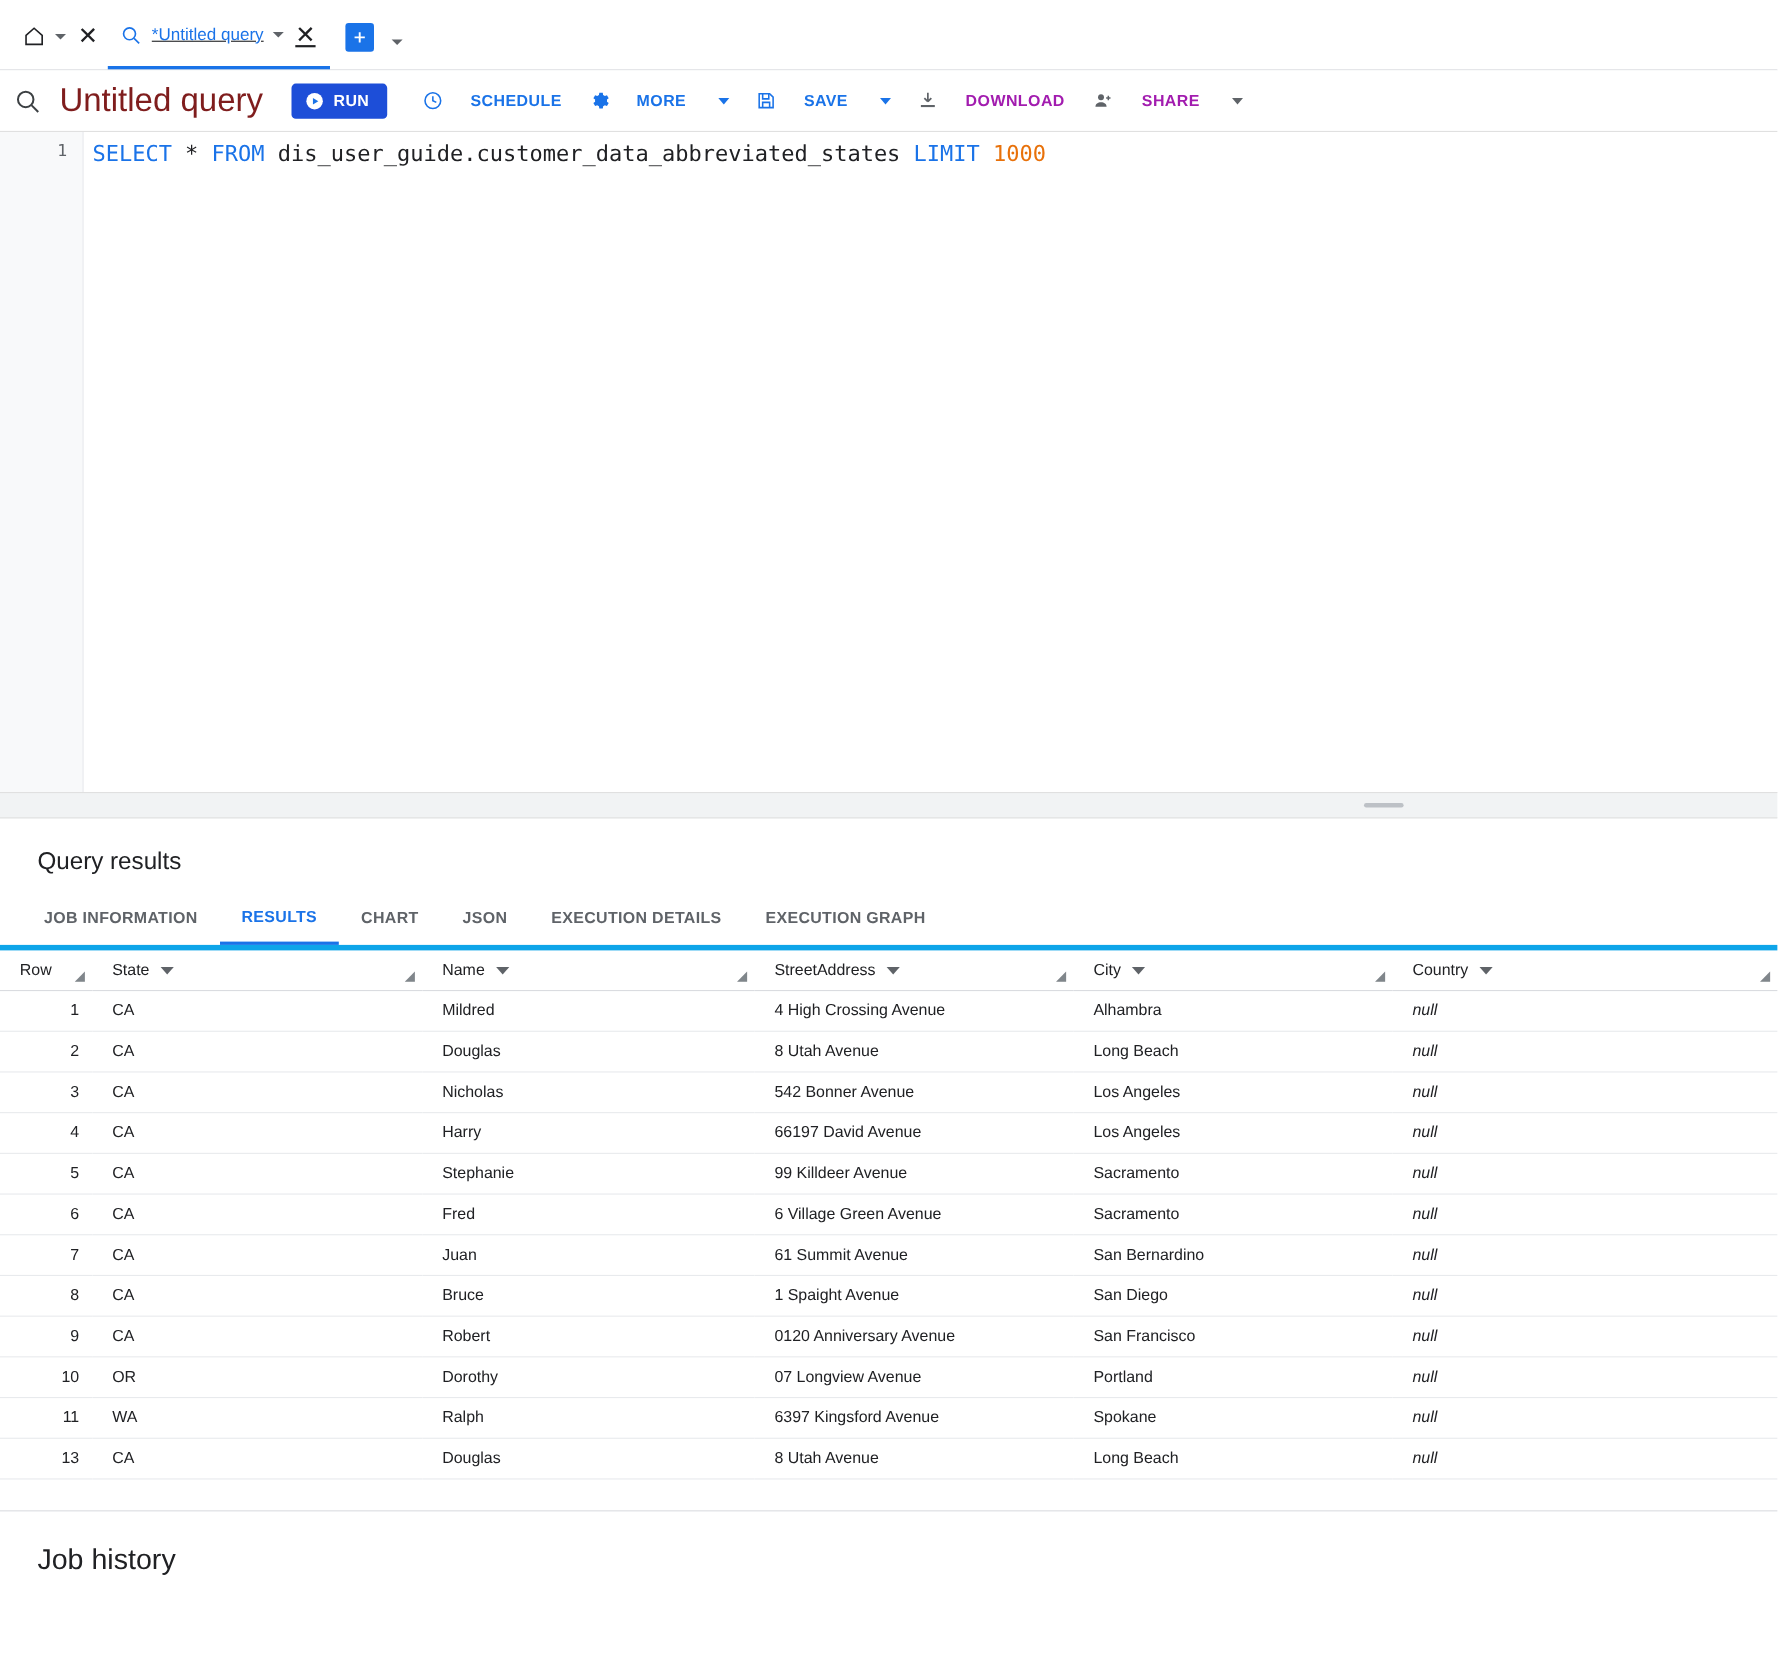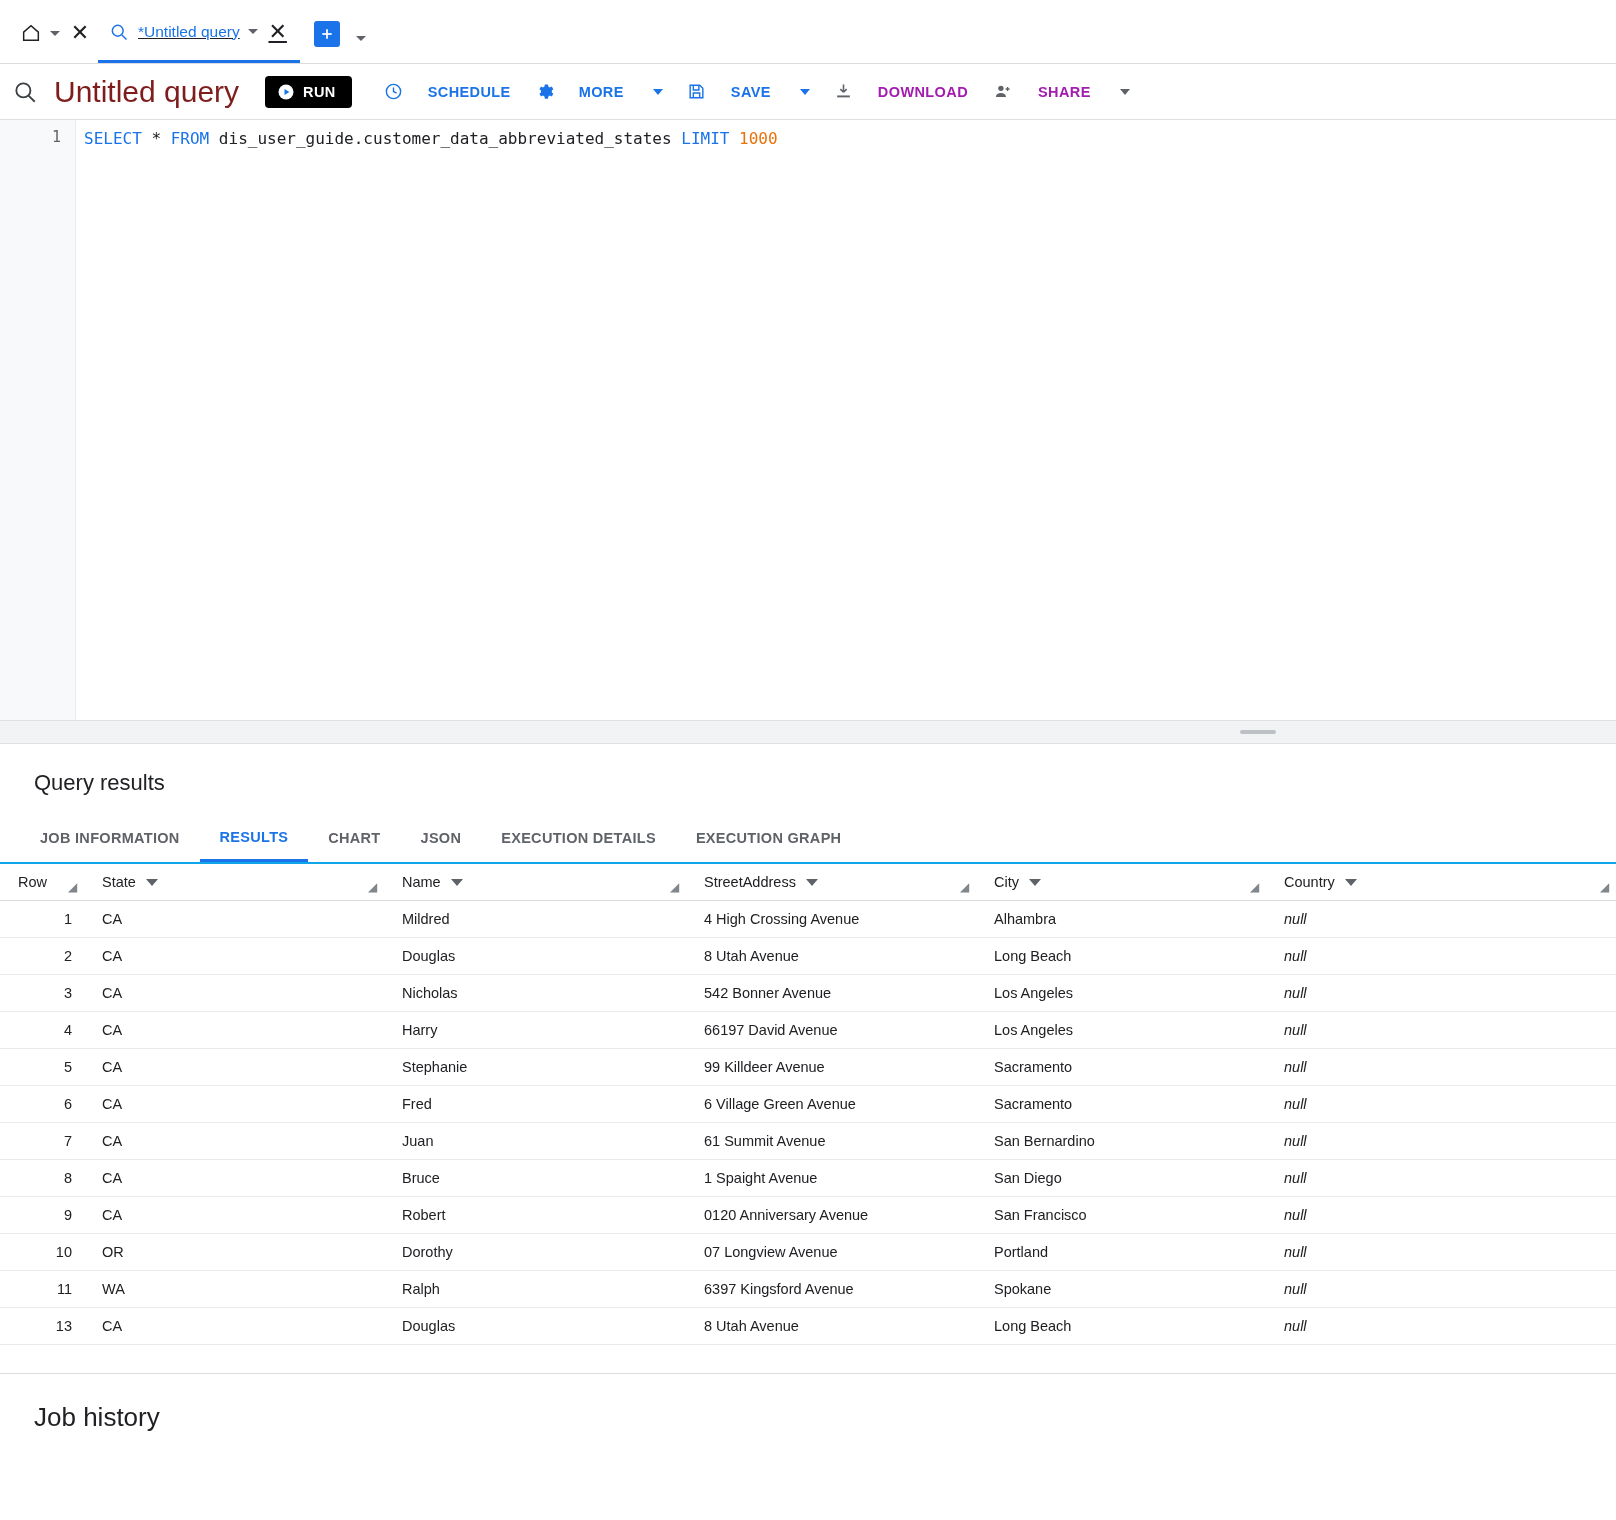--- a/index.html
+++ b/index.html
@@ -78,21 +78,21 @@
   }
   .qtitle {
     font-size: 30px;
     font-weight: 400;
     color: #7f1d1d;
     margin-right: 26px;
     white-space: nowrap;
   }
   .run-btn {
     display: inline-flex; align-items: center; gap: 8px;
-    background: #000000; color: #fff;
+    background: #1d4ed8; color: #fff;
     border-radius: 4px;
     height: 32px;
     padding: 0 16px 0 12px;
     font-size: 14.5px; font-weight: 600; letter-spacing: .4px;
     margin-right: 20px;
   }
   .tool-btn {
     display: inline-flex; align-items: center; gap: 25px;
     height: 36px;
     padding: 0 12px;
@@ -123,21 +123,21 @@
     text-align: right;
     padding: 8px 14px 0 0;
     font-family: "DejaVu Sans Mono", monospace;
     font-size: 15px;
     color: #5f6368;
   }
   .code {
     flex: 1;
     padding: 8px 0 0 8px;
     font-family: "DejaVu Sans Mono", monospace;
-    font-size: 16px;
+    font-size: 20px;
     white-space: pre;
     line-height: 22px;
   }
   .kw { color: #1a73e8; }
   .num { color: #e8710a; }
   .plain { color: #202124; }
 
   .splitter {
     height: 24px;
     background: #f1f3f4;
@@ -155,21 +155,21 @@
   
   .results-title {
     font-size: 22px;
     padding: 26px 0 20px 34px;
     color: #202124;
   }
   .tabs-row {
     display: flex;
     align-items: flex-end;
     height: 48px;
-    border-bottom: 2px solid #0ea5e9;
+    border-bottom: 5px solid #0ea5e9;
     padding-left: 20px;
     gap: 0;
   }
   .rtab {
     height: 48px;
     display: flex; align-items: center;
     padding: 0 20px;
     font-size: 14.5px;
     font-weight: 600;
     letter-spacing: .3px;

